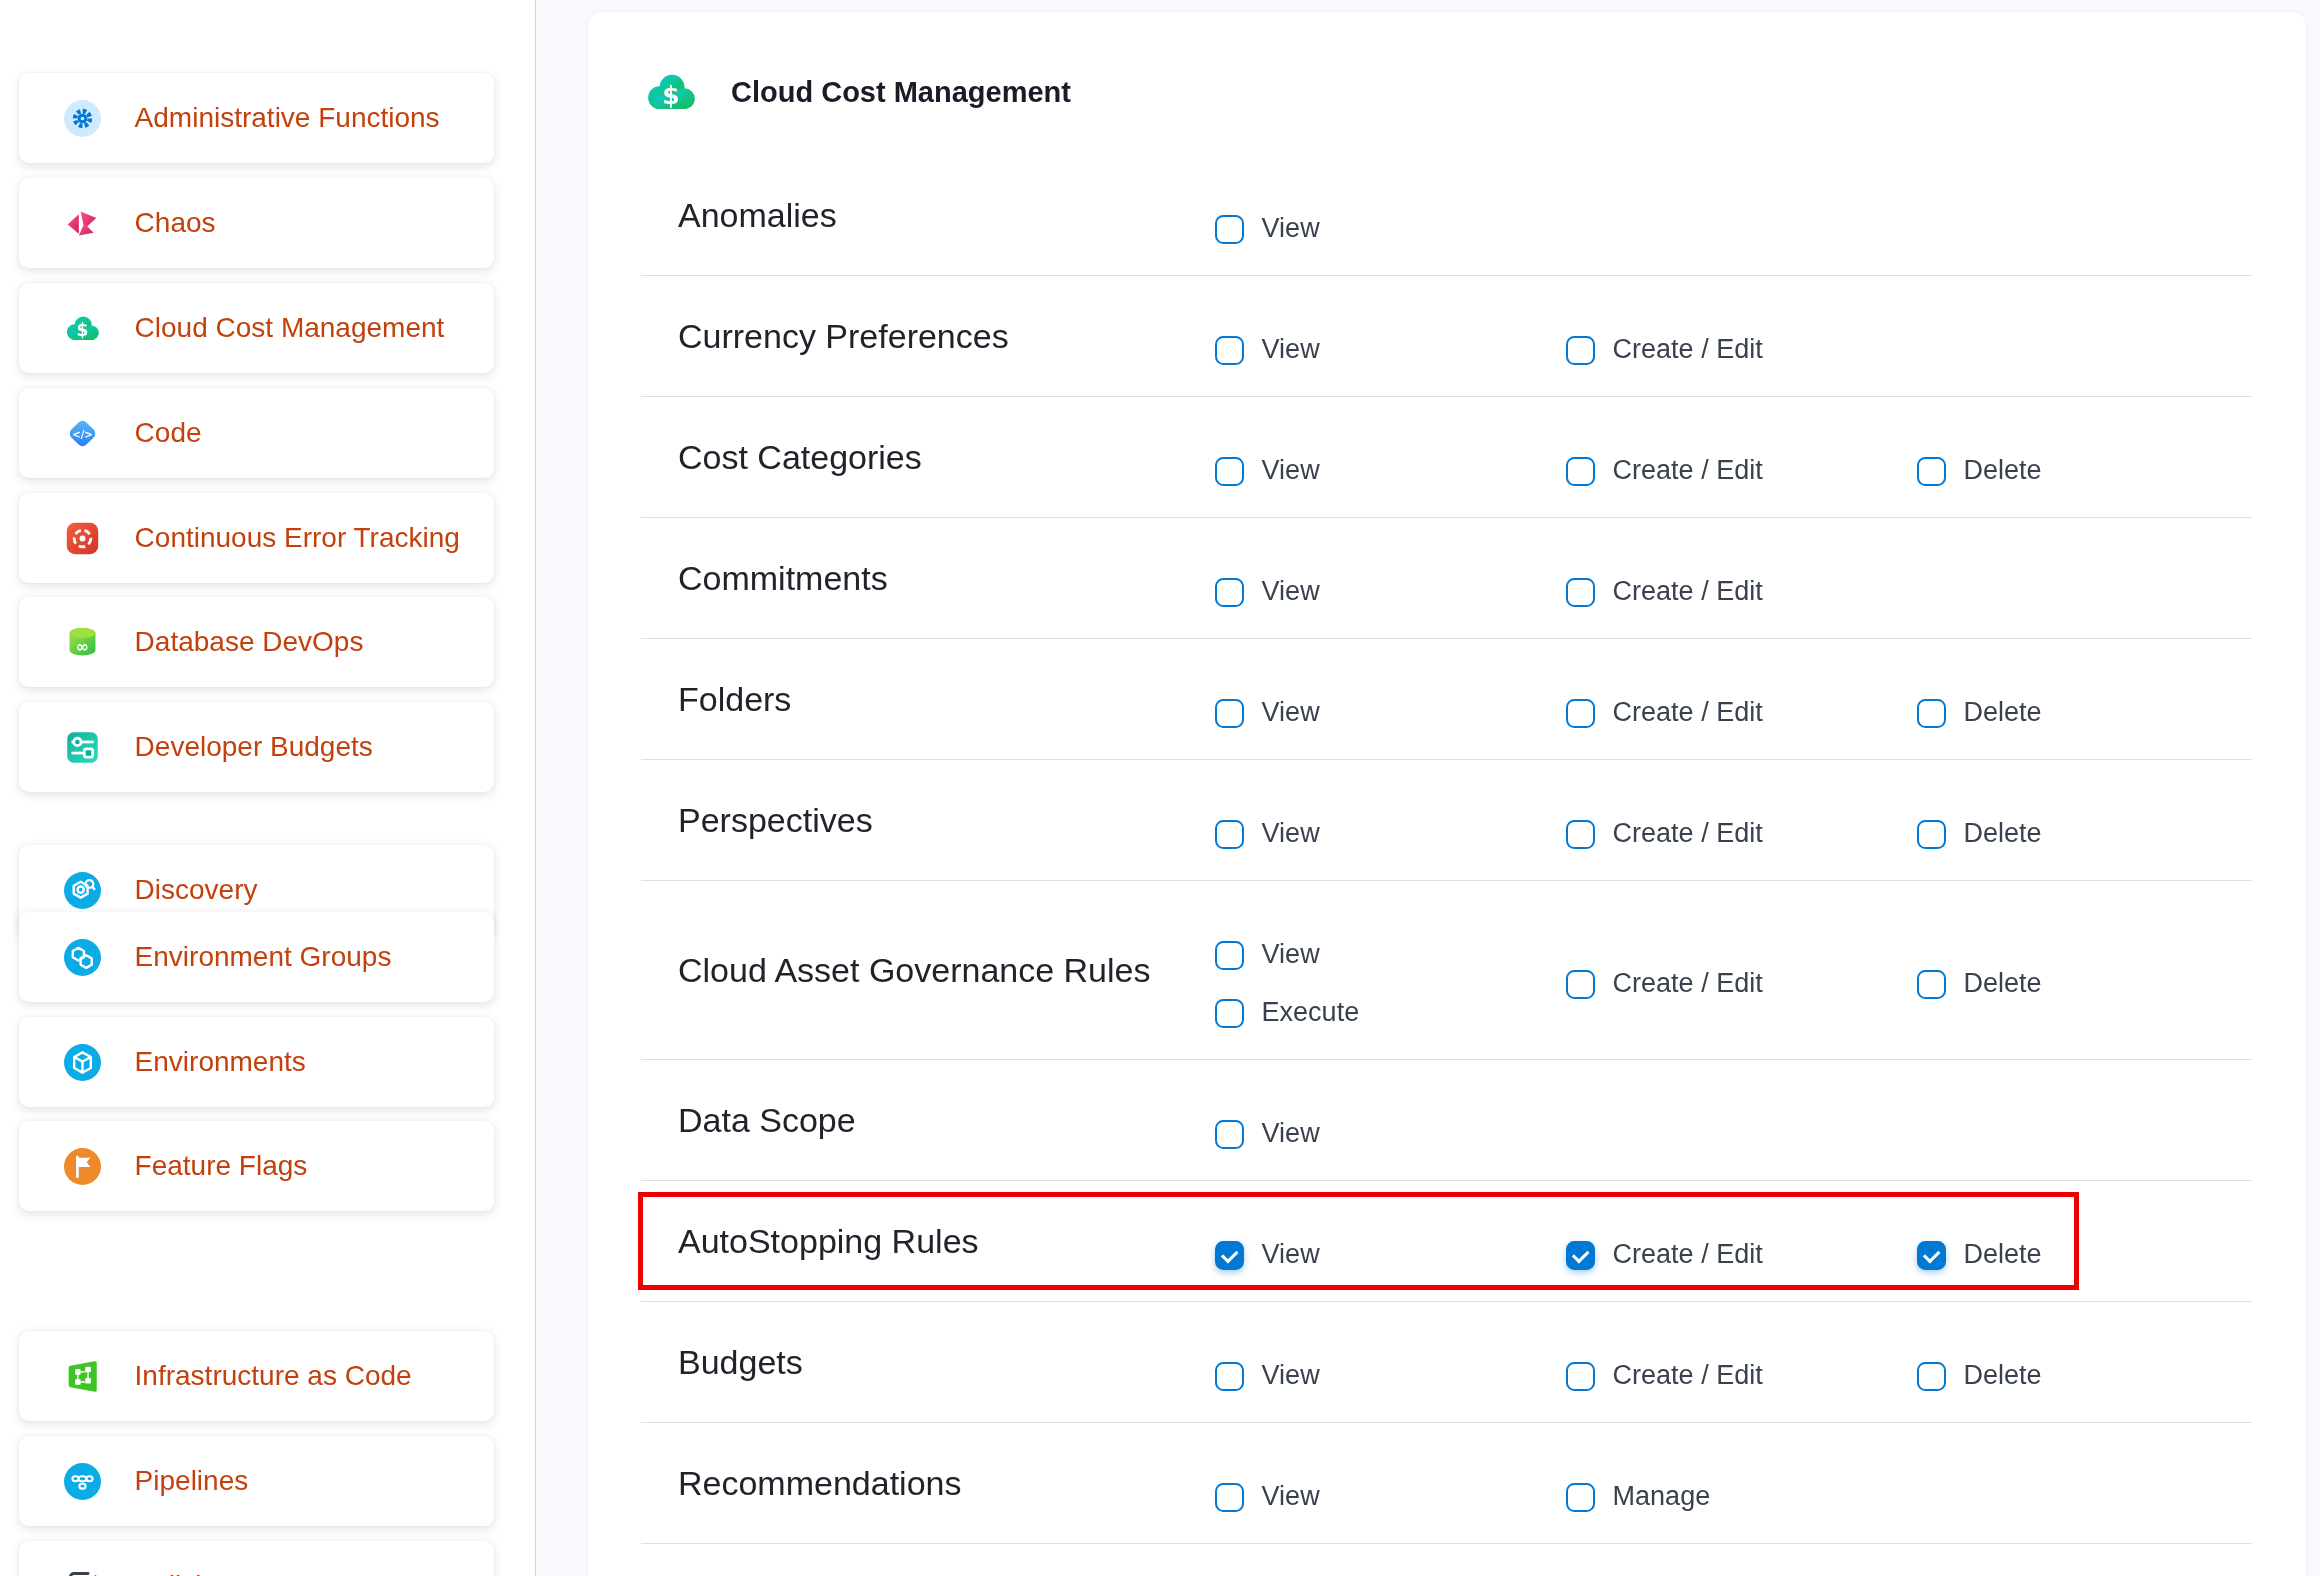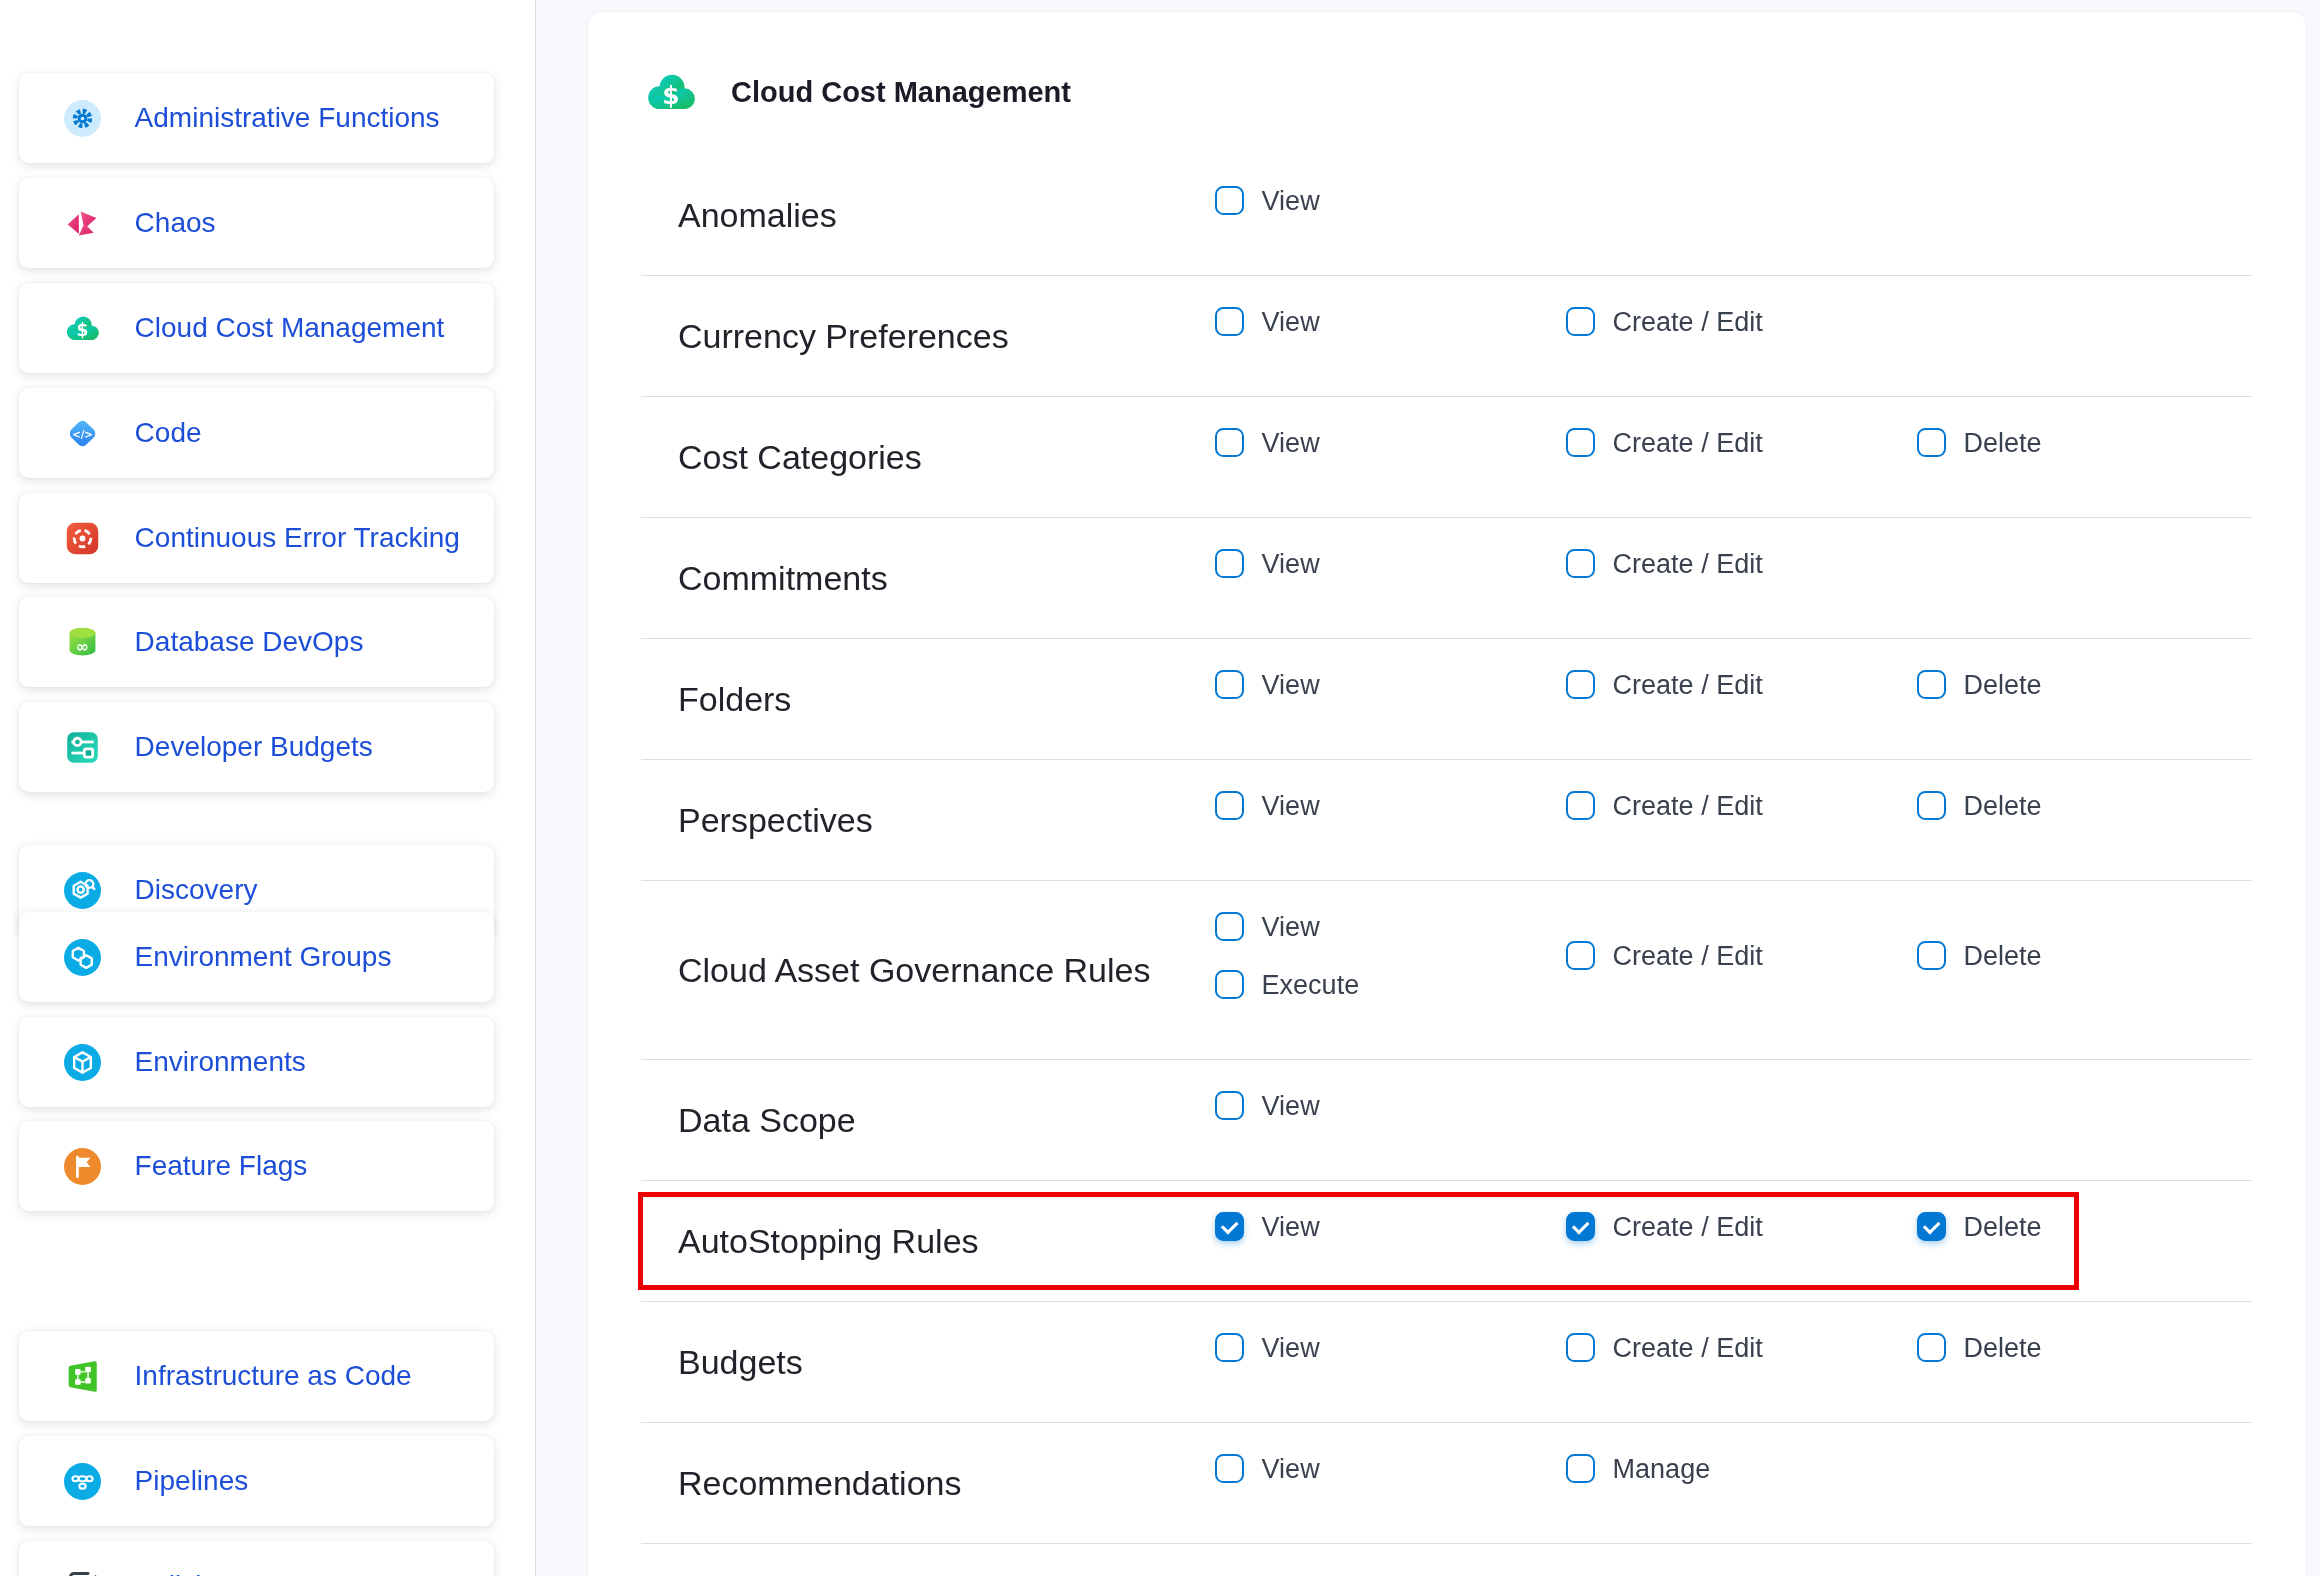--- a/index.html
+++ b/index.html
@@ -16,39 +16,39 @@
   }
   .side-card{
     position:absolute;left:18.6px;width:475px;height:90px;
     background:#FFFFFF;border-radius:9.3px;
     box-shadow:0 2.8px 9.3px rgba(40,41,61,.13),0 0 0.9px rgba(40,41,61,.12);
     display:flex;align-items:center;padding-left:45px;box-sizing:border-box;
     cursor:pointer;
   }
   .sicon{width:37px;height:37px;flex:none;margin-right:34px;}
   .sicon svg{width:100%;height:100%;display:block;}
-  .slabel{font-size:28px;font-weight:500;color:#1d4ed8;white-space:nowrap;}
+  .slabel{font-size:28px;font-weight:500;color:#c2410c;white-space:nowrap;}
   
   .card{
     position:absolute;left:588px;top:12px;width:1718px;height:1595px;
     background:#FFFFFF;border-radius:13px;
     box-shadow:0 0.9px 2.8px rgba(30,30,60,.07);
   }
   .card-header{display:flex;align-items:center;padding:59px 0 41px 56px;}
   .hicon{width:54px;height:43px;flex:none;margin-right:33px;}
   .hicon svg{width:100%;height:100%;display:block;}
   .page-title{font-size:29px;font-weight:700;color:#1B1B28;margin:0;}
   .rows{margin:0 54px 0 53px;}
   .prow{display:flex;border-bottom:1.9px solid var(--sep,#DCDDE9);padding:31px 0;position:relative;}
   .row-label{
     width:574px;box-sizing:border-box;padding-left:37px;flex:none;
     display:flex;align-items:center;font-size:34px;color:var(--rowlabel,#22222A);
   }
   .pcol{width:351px;flex:none;display:flex;flex-direction:column;justify-content:center;}
-  .perm{height:58px;display:flex;align-items:flex-start;}
+  .perm{height:58px;display:flex;align-items:flex-end;}
   .cb{
     width:29px;height:29px;border:2.8px solid var(--blue,#0278D5);border-radius:8.3px;
     box-sizing:border-box;background:#fff;flex:none;
     display:flex;align-items:center;justify-content:center;cursor:pointer;
   }
   .cb.checked{
     background:var(--blue,#0278D5);
     box-shadow:0 2.8px 6.5px rgba(2,120,213,.35);
   }
   .cb.checked::after{

